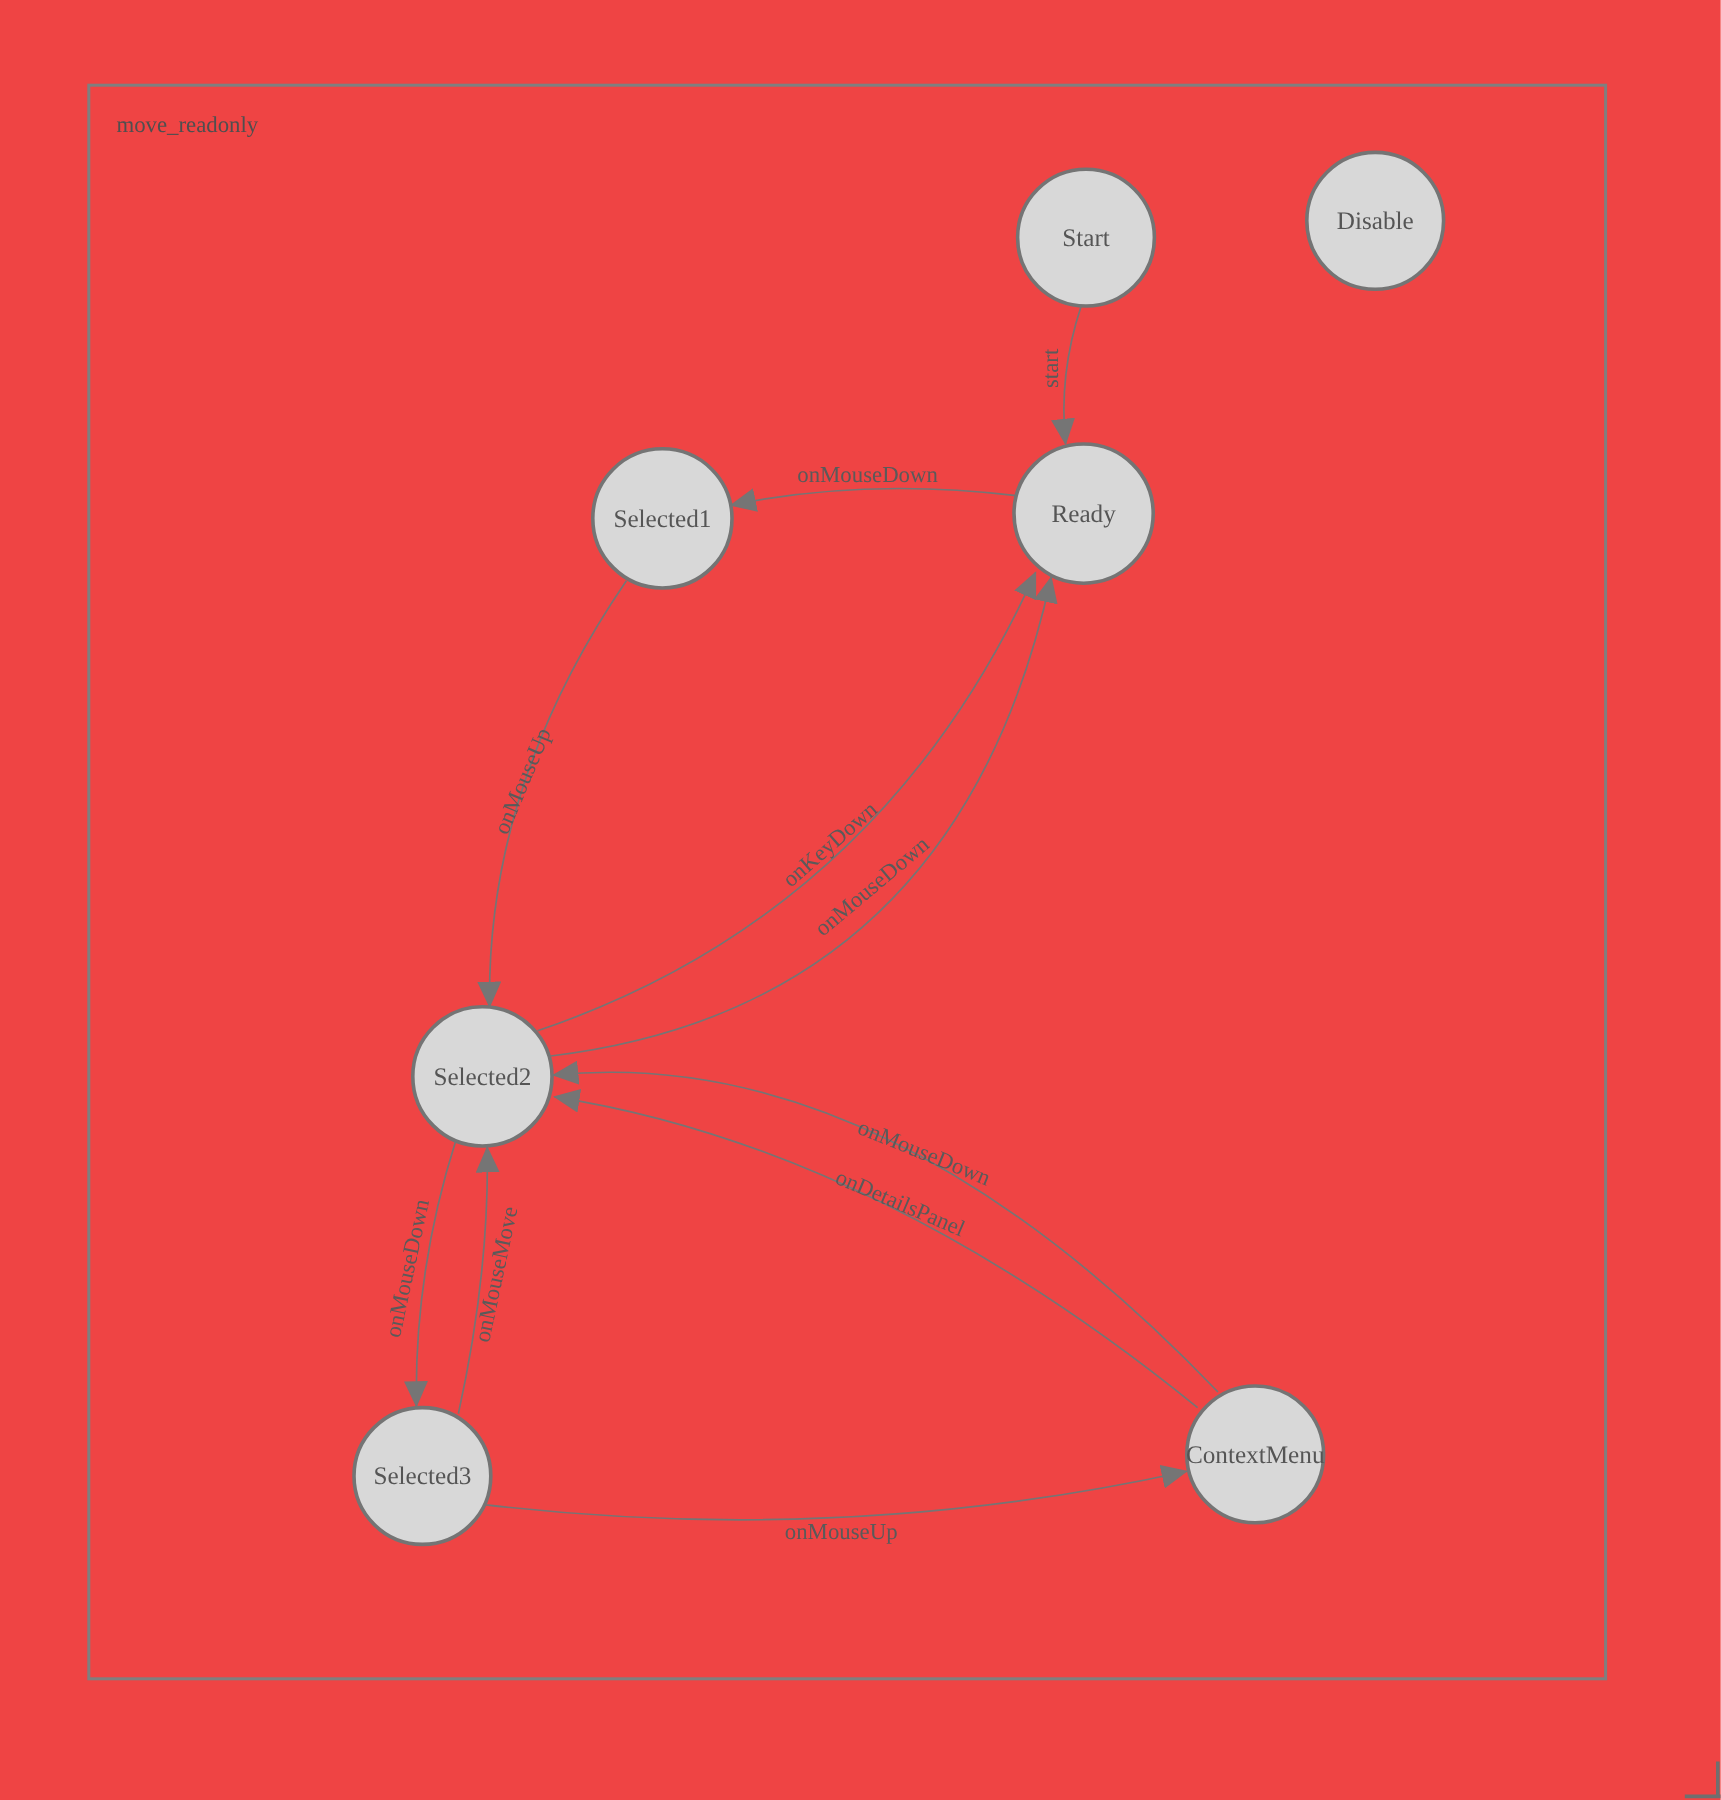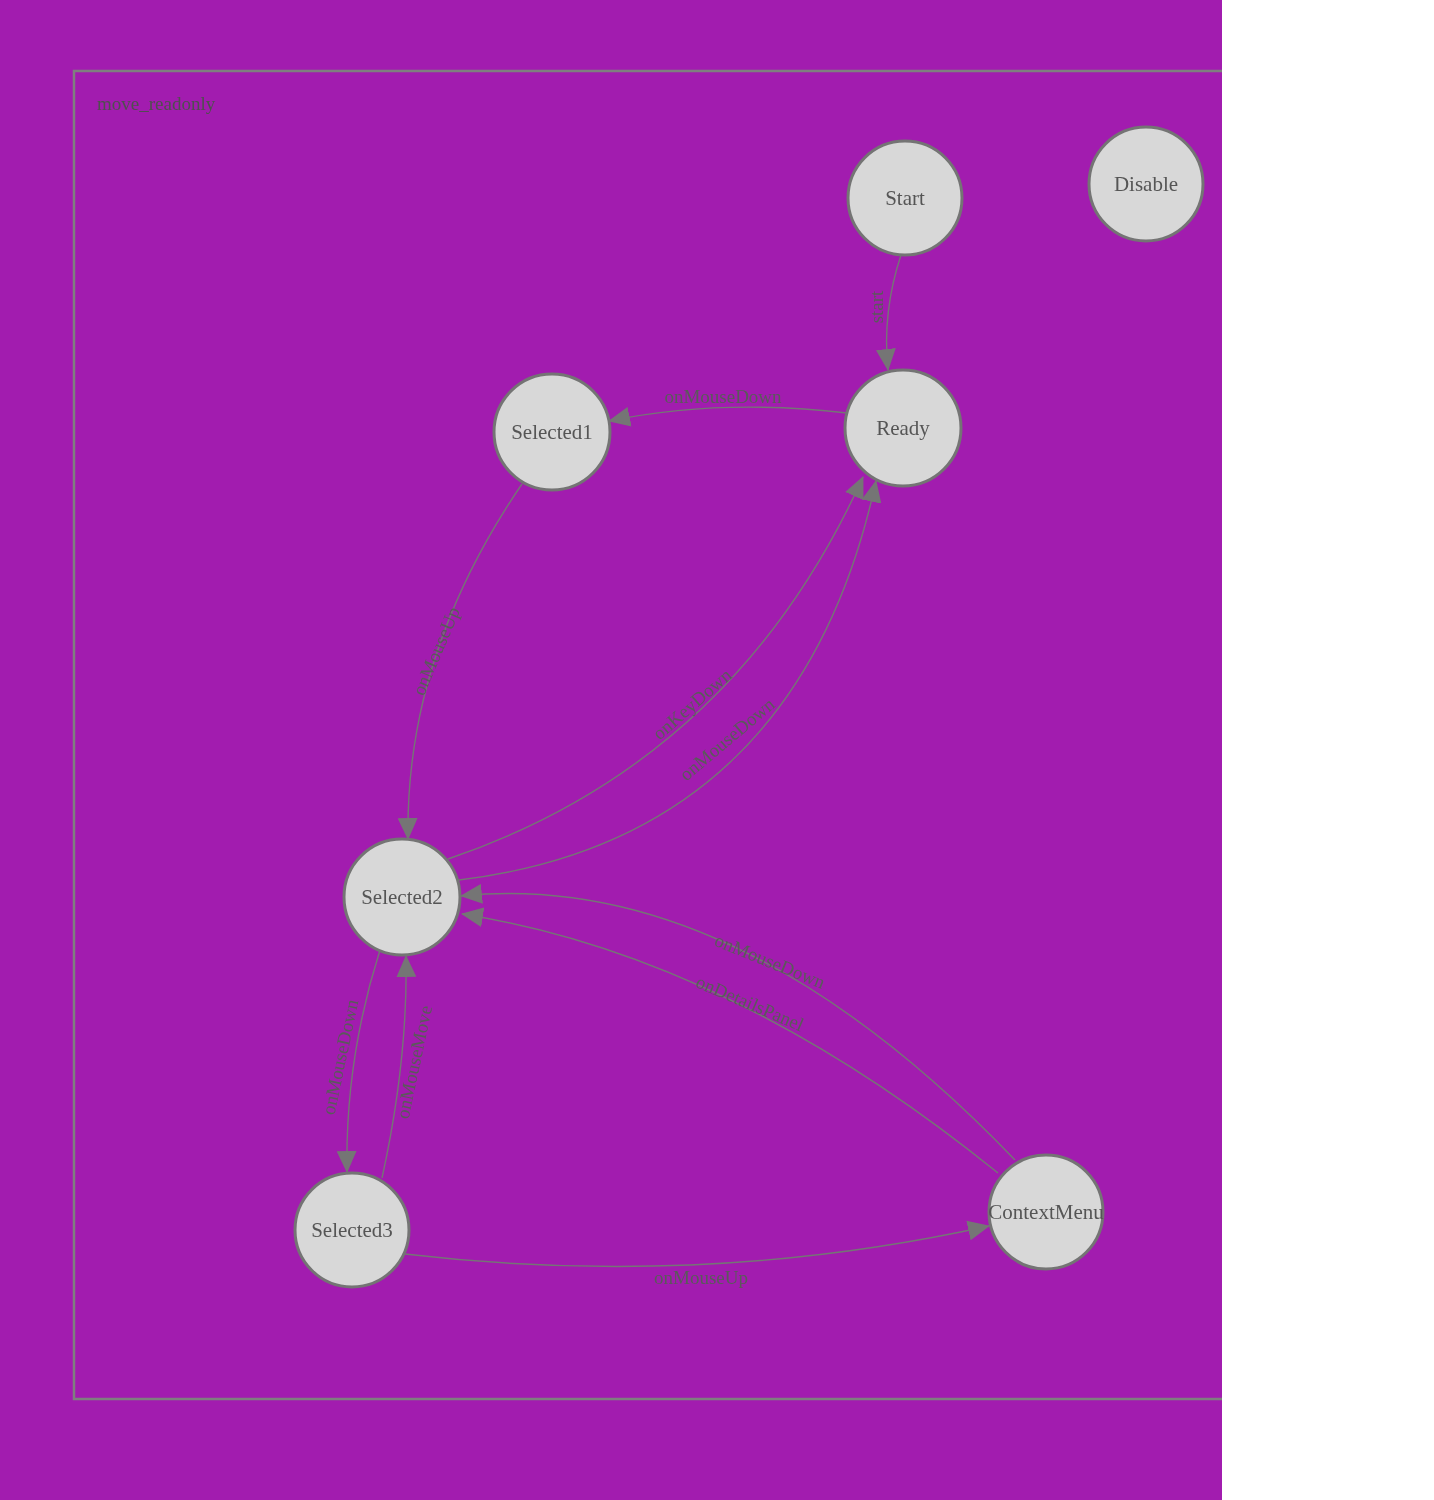--- a/index.html
+++ b/index.html
@@ -1,16 +1,16 @@
 <!DOCTYPE html>
 <html><head>
 <meta charset="utf-8">
 <style>
   html,body{margin:0;padding:0;background:#ffffff;}
-  .page{position:relative;width:1222px;height:1500px;background:#a21caf;overflow:hidden;
+  .page{position:relative;width:1434px;height:1500px;background:#ef4444;overflow:hidden;
         font-family:"Liberation Serif","DejaVu Serif",serif;}
   svg{display:block;}
   text{font-family:"Liberation Serif","DejaVu Serif",serif;}
   .diagram-title{font-size:19px;}
   .node-label{font-size:21px;text-anchor:middle;}
   .edge-label{font-size:19px;text-anchor:middle;}
 </style>
 </head>
 <body>
 

